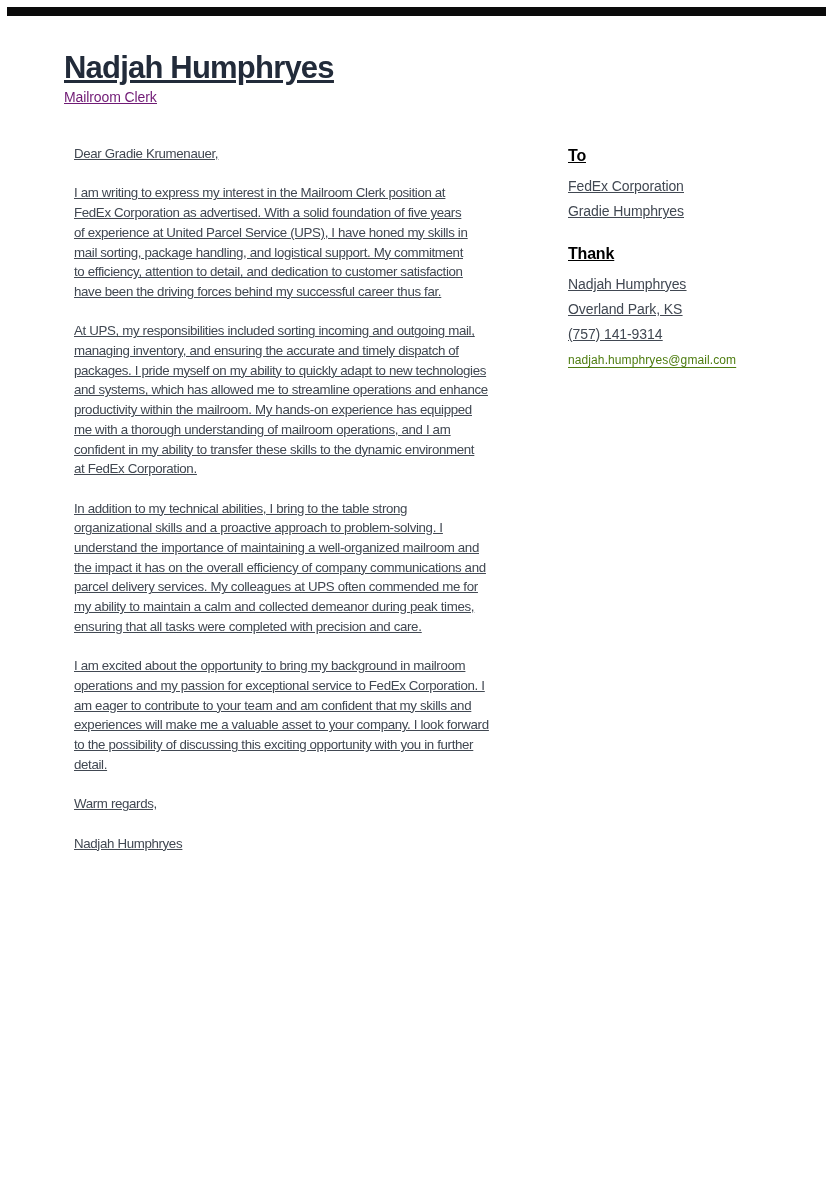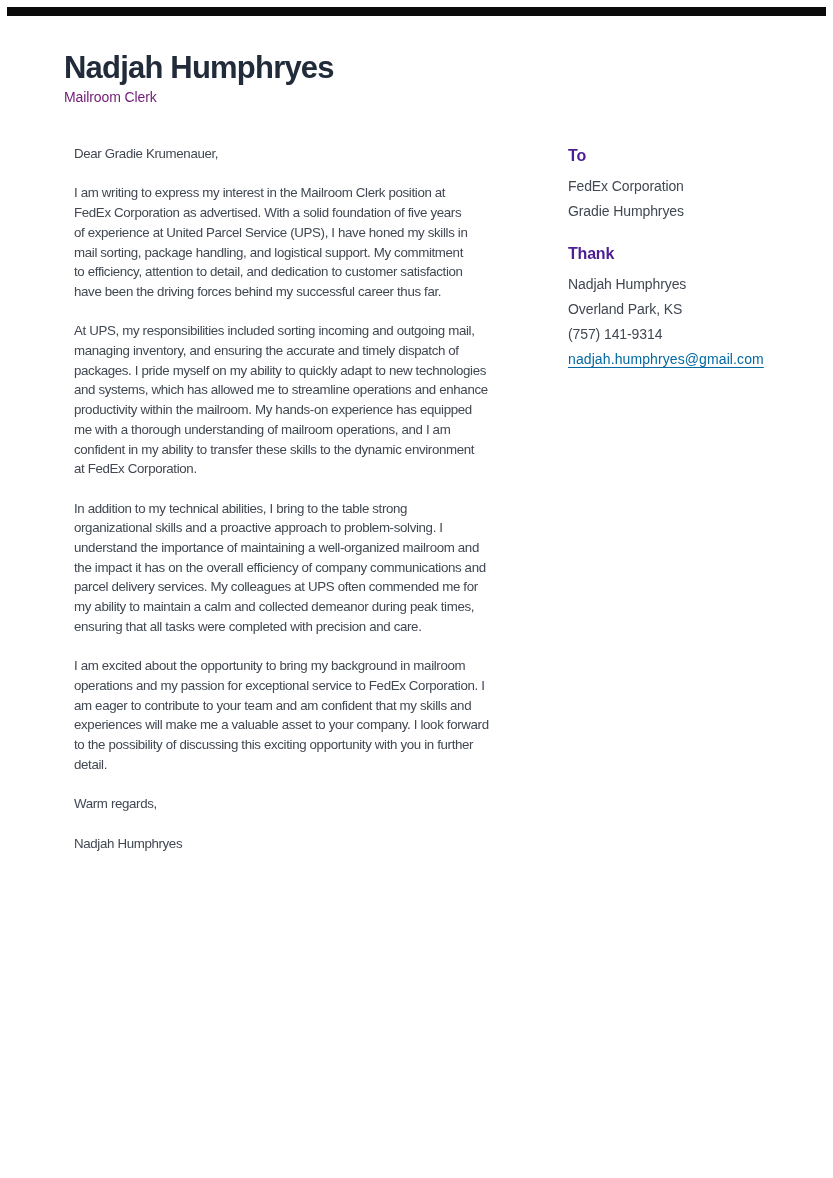--- a/index.html
+++ b/index.html
@@ -1,15 +1,15 @@
 <!DOCTYPE html>
 <html><head>
 <meta charset="utf-8">
 <style>
-  * { margin: 0; padding: 0; box-sizing: border-box; }
+  * { margin: 0; padding: 0; box-sizing: border-box; text-decoration: underline; }
   html, body { background: #ffffff; }
   .page {
     position: relative;
     width: 833px;
     height: 1178px;
     background: #ffffff;
     font-family: "Liberation Sans", sans-serif;
     overflow: hidden;
   }
   .top-bar {
@@ -56,36 +56,36 @@
   .sidebar {
     position: absolute;
     left: 568px;
     top: 146px;
     width: 240px;
     color: #414852;
   }
   .sidebar h3 {
     font-size: 16px;
     font-weight: bold;
-    color: #4c1d95;
+    color: #000000;
     line-height: 20px;
     margin-bottom: 8px;
     letter-spacing: -0.2px;
   }
   .sidebar .line {
     font-size: 14px;
     line-height: 25px;
     letter-spacing: -0.1px;
   }
   .section-from { margin-top: 20px; }
   .email-link {
     display: inline-block;
-    font-size: 14px;
+    font-size: 12px;
     line-height: 25px;
-    color: #0369a1;
+    color: #4d7c0f;
     text-decoration: underline;
     text-underline-offset: 3px;
     cursor: pointer;
     letter-spacing: 0.1px;
   }
 </style>
 </head>
 <body>
 
 <div class="page">

